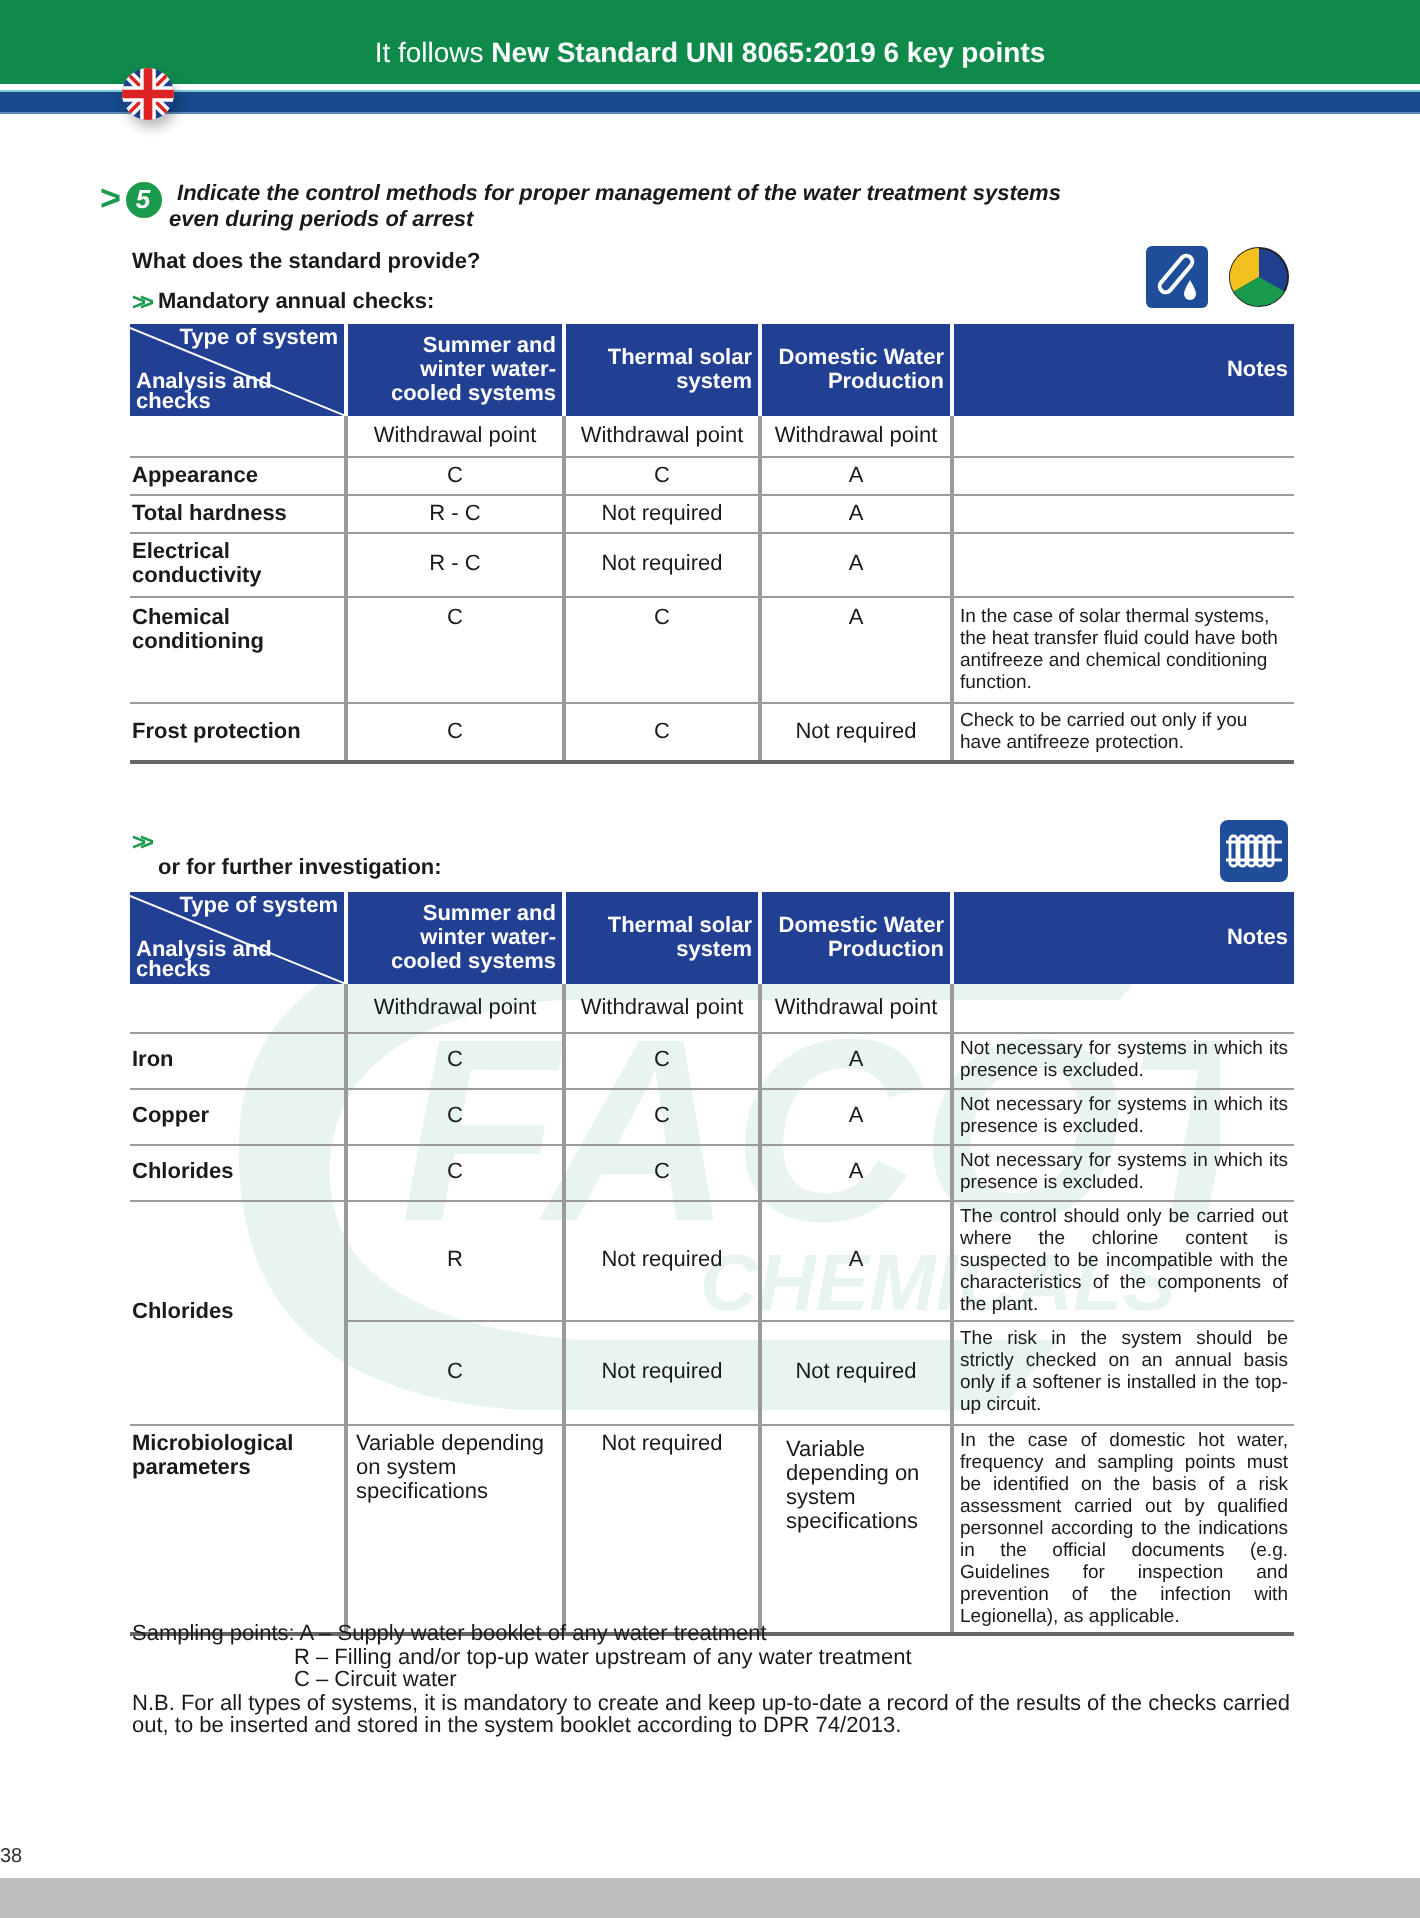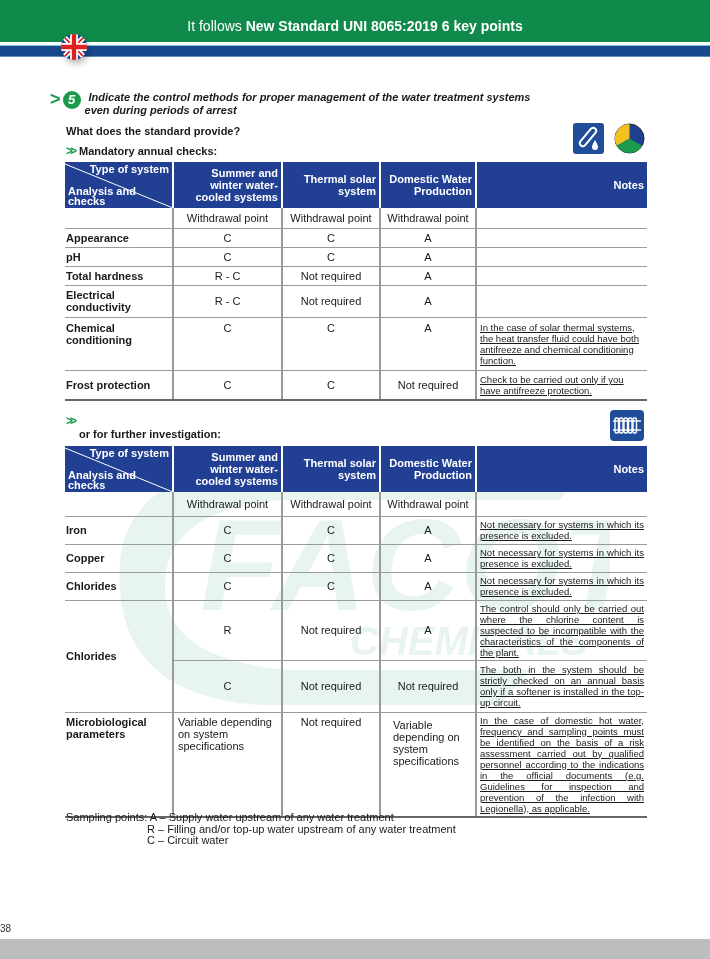--- a/index.html
+++ b/index.html
@@ -27,21 +27,21 @@
   .section-label .chev { color: #1a9a4c; font-size: 12px; font-weight: bold; margin-right: 5px; letter-spacing: -3px; }
 
   .icon-tube { position: absolute; left: 573px; top: 123px; width: 31px; height: 31px; background: #1f4d99; border-radius: 3px; }
   .icon-pie { position: absolute; left: 614px; top: 123px; width: 31px; height: 31px; }
   .icon-rad { position: absolute; left: 610px; top: 410px; width: 34px; height: 31px; background: #1f4d99; border-radius: 4px; }
 
   table.grid { position: absolute; left: 65px; width: 582px; border-collapse: collapse; table-layout: fixed; font-size: 11px; }
   table.grid th { background: #213f93; color: #fff; font-weight: bold; font-size: 11px; line-height: 12px; border-right: 2px solid #fff; text-align: right; vertical-align: middle; padding: 0 3px; }
   table.grid th:last-child { border-right: none; }
   table.grid td { border-bottom: 1.5px solid #9a9a9a; border-right: 2px solid #9a9a9a; text-align: center; vertical-align: middle; padding: 0 3px; line-height: 12px; }
-  table.grid td:last-child { border-right: none; text-decoration: underline; }
+  table.grid td:last-child { border-right: none; }
   table.grid td.rowlabel { text-align: left; font-weight: bold; padding-left: 1px; }
   table.grid td.note { text-align: left; font-size: 9.5px; line-height: 11px; padding: 2px 3px; }
   table.grid td.note.just { text-align: justify; }
   table.grid tr.last td { border-bottom: 2px solid #666; }
   .corner { position: relative; height: 100%; text-align: left !important; padding: 0 !important; }
   .corner svg { position: absolute; left: 0; top: 0; }
   .corner .tr { position: absolute; right: 3px; top: 2px; text-align: left; line-height: 11px; }
   .corner .bl { position: absolute; left: 3px; bottom: 2px; text-align: left; line-height: 10px; }
 
   .watermark { position: absolute; left: 90px; top: 440px; width: 520px; height: 270px; opacity: 0.09; pointer-events: none; }
@@ -137,27 +137,20 @@
     <td></td>
   </tr>
   <tr style="height:19px">
     <td class="rowlabel">Appearance</td>
     <td>C</td>
     <td>C</td>
     <td>A</td>
     <td class="note"></td>
   </tr>
   <tr style="height:19px">
-    <td class="rowlabel">pH</td>
-    <td>C</td>
-    <td>C</td>
-    <td>A</td>
-    <td class="note"></td>
-  </tr>
-  <tr style="height:19px">
     <td class="rowlabel">Total hardness</td>
     <td>R - C</td>
     <td>Not required</td>
     <td>A</td>
     <td class="note"></td>
   </tr>
   <tr style="height:32px">
     <td class="rowlabel">Electrical conductivity</td>
     <td>R - C</td>
     <td>Not required</td>
@@ -257,32 +250,33 @@
     <td class="rowlabel" rowspan="2">Chlorides</td>
     <td>R</td>
     <td>Not required</td>
     <td>A</td>
     <td class="note just">The control should only be carried out where the chlorine content is suspected to be incompatible with the characteristics of the components of the plant.</td>
   </tr>
   <tr style="height:52px">
     <td>C</td>
     <td>Not required</td>
     <td>Not required</td>
-    <td class="note just">The both in the system should be strictly checked on an annual basis only if a softener is installed in the top-up circuit.</td>
+    <td class="note just">The risk in the system should be strictly checked on an annual basis only if a softener is installed in the top-up circuit.</td>
   </tr>
   <tr class="last" style="height:98px">
     <td class="rowlabel" style="vertical-align:top;padding-top:3px">Microbiological parameters</td>
     <td style="vertical-align:top;padding-top:3px;text-align:left;padding-left:4px">Variable depending on system specifications</td>
     <td style="vertical-align:top;padding-top:3px">Not required</td>
     <td style="vertical-align:top;padding-top:6px;text-align:left;padding-left:12px;padding-right:8px">Variable depending on system specifications</td>
     <td class="note just" style="vertical-align:top">In the case of domestic hot water, frequency and sampling points must be identified on the basis of a risk assessment carried out by qualified personnel according to the indications in the official documents (e.g. Guidelines for inspection and prevention of the infection with Legionella), as applicable.</td>
   </tr>
 </tbody>
   </table>
 
 <div class="footer-notes">
-  <div>Sampling points: A – Supply water upstream of any water treatment</div>
+  <div>Sampling points: A – Supply water booklet of any water treatment</div>
   <div class="indent">R – Filling and/or top-up water upstream of any water treatment</div>
   <div class="indent">C – Circuit water</div>
+  <div style="width:580px">N.B. For all types of systems, it is mandatory to create and keep up-to-date a record of the results of the checks carried out, to be inserted and stored in the system booklet according to DPR 74/2013.</div>
 </div>
 
 <div class="page-num">38</div>
 <div class="bottom-bar"></div>
 
 </body></html>

